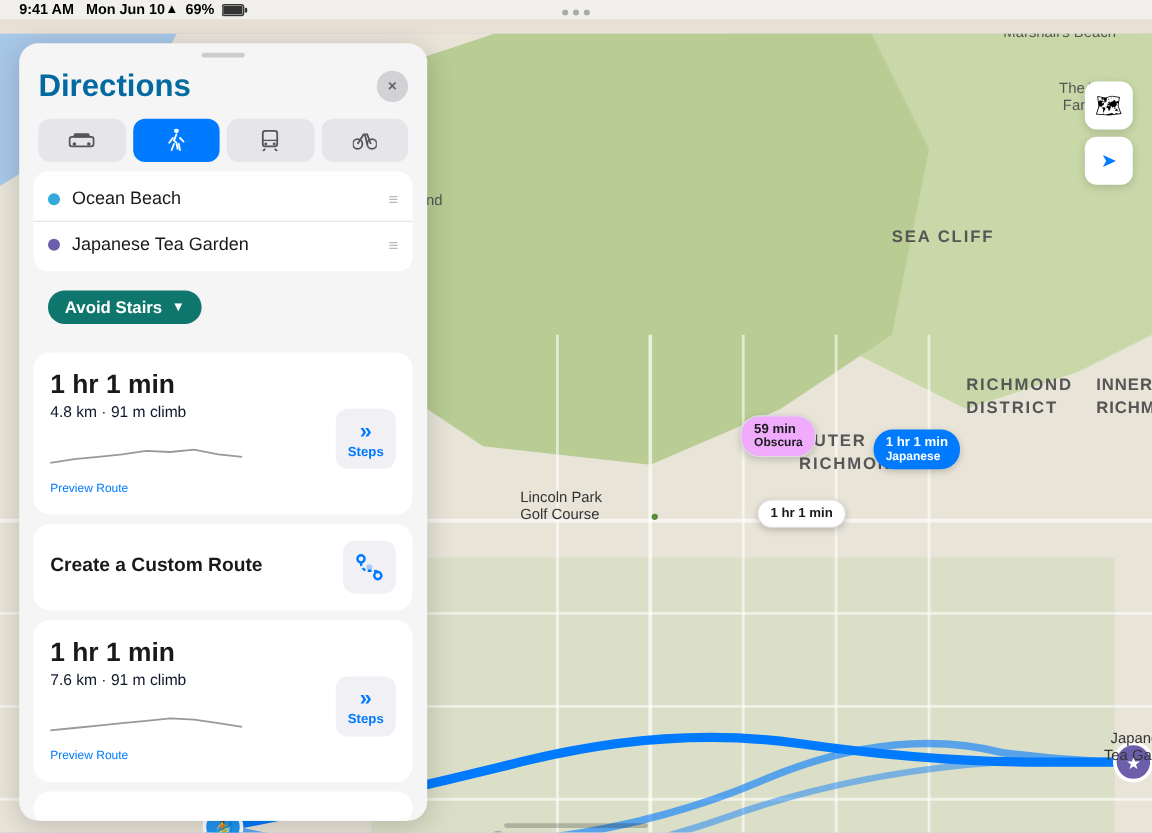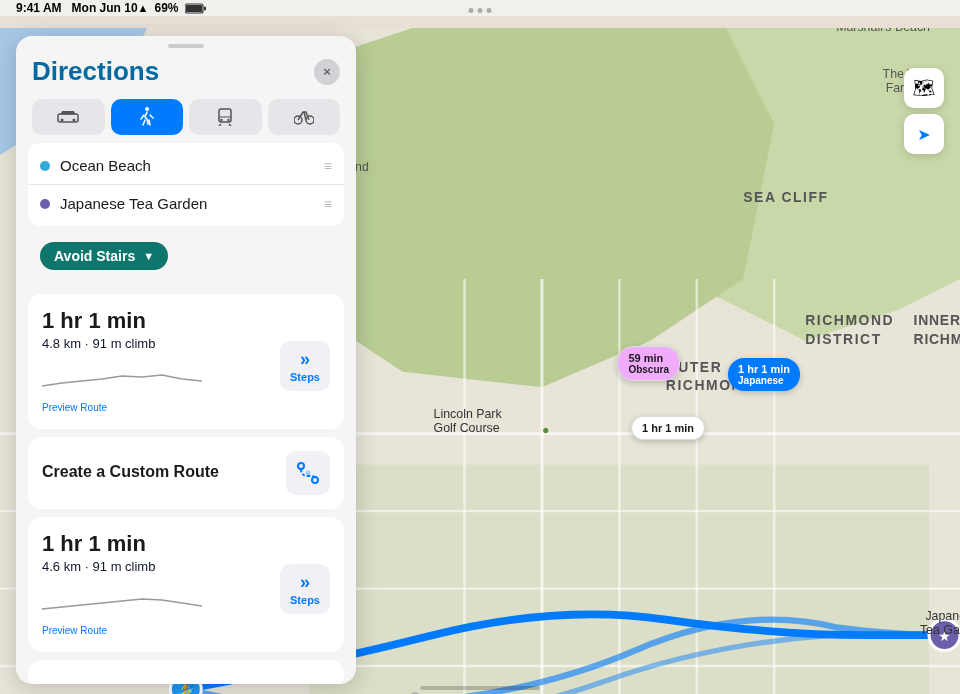--- a/index.html
+++ b/index.html
@@ -590,21 +590,21 @@
           <path d="M6 9 Q6 16 13 16 Q20 16 20 17" stroke="#007aff" stroke-width="2" fill="none" stroke-dasharray="3,2"></path>
           <circle cx="13" cy="13" r="2.5" fill="#007aff" opacity="0.3"></circle>
         </svg>
       </div>
     </div>
 
     <div class="route-card">
       <div style="display: flex; align-items: flex-start; justify-content: space-between;">
         <div>
           <div class="route-time">1 hr 1 min</div>
-          <div class="route-detail">4.6 km · 91 m climb</div>
+          <div class="route-detail">7.6 km · 91 m climb</div>
           <div class="route-elevation">
             <svg class="elevation-svg" viewBox="0 0 160 30">
               <polyline points="0,25 20,23 40,21 60,19 80,17 100,15 120,16 140,19 160,22" stroke="#999" stroke-width="1.5" fill="none"></polyline>
             </svg>
           </div>
           <a class="preview-link">Preview Route</a>
         </div>
         <button class="steps-btn" style="margin-top: 4px;">
           <span class="steps-icon">»</span>
           <span class="steps-label">Steps</span>

